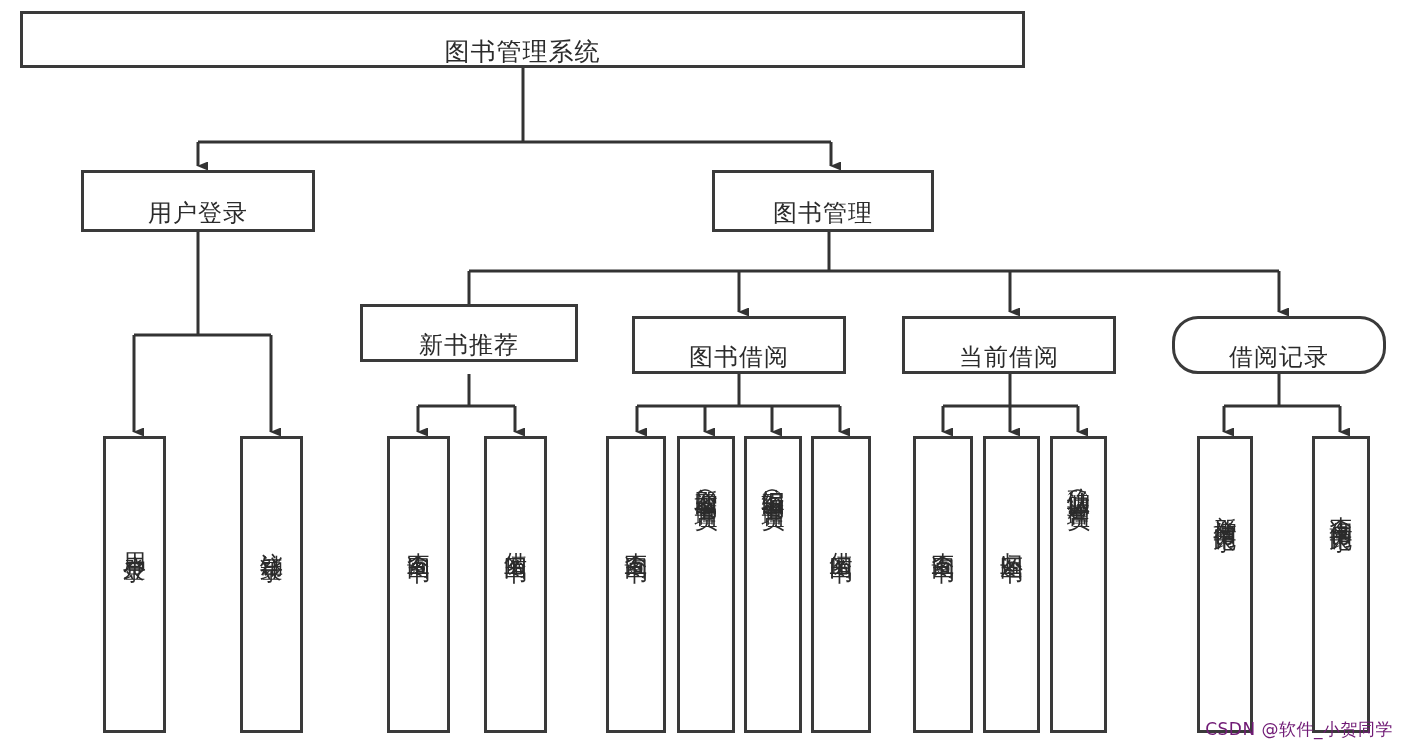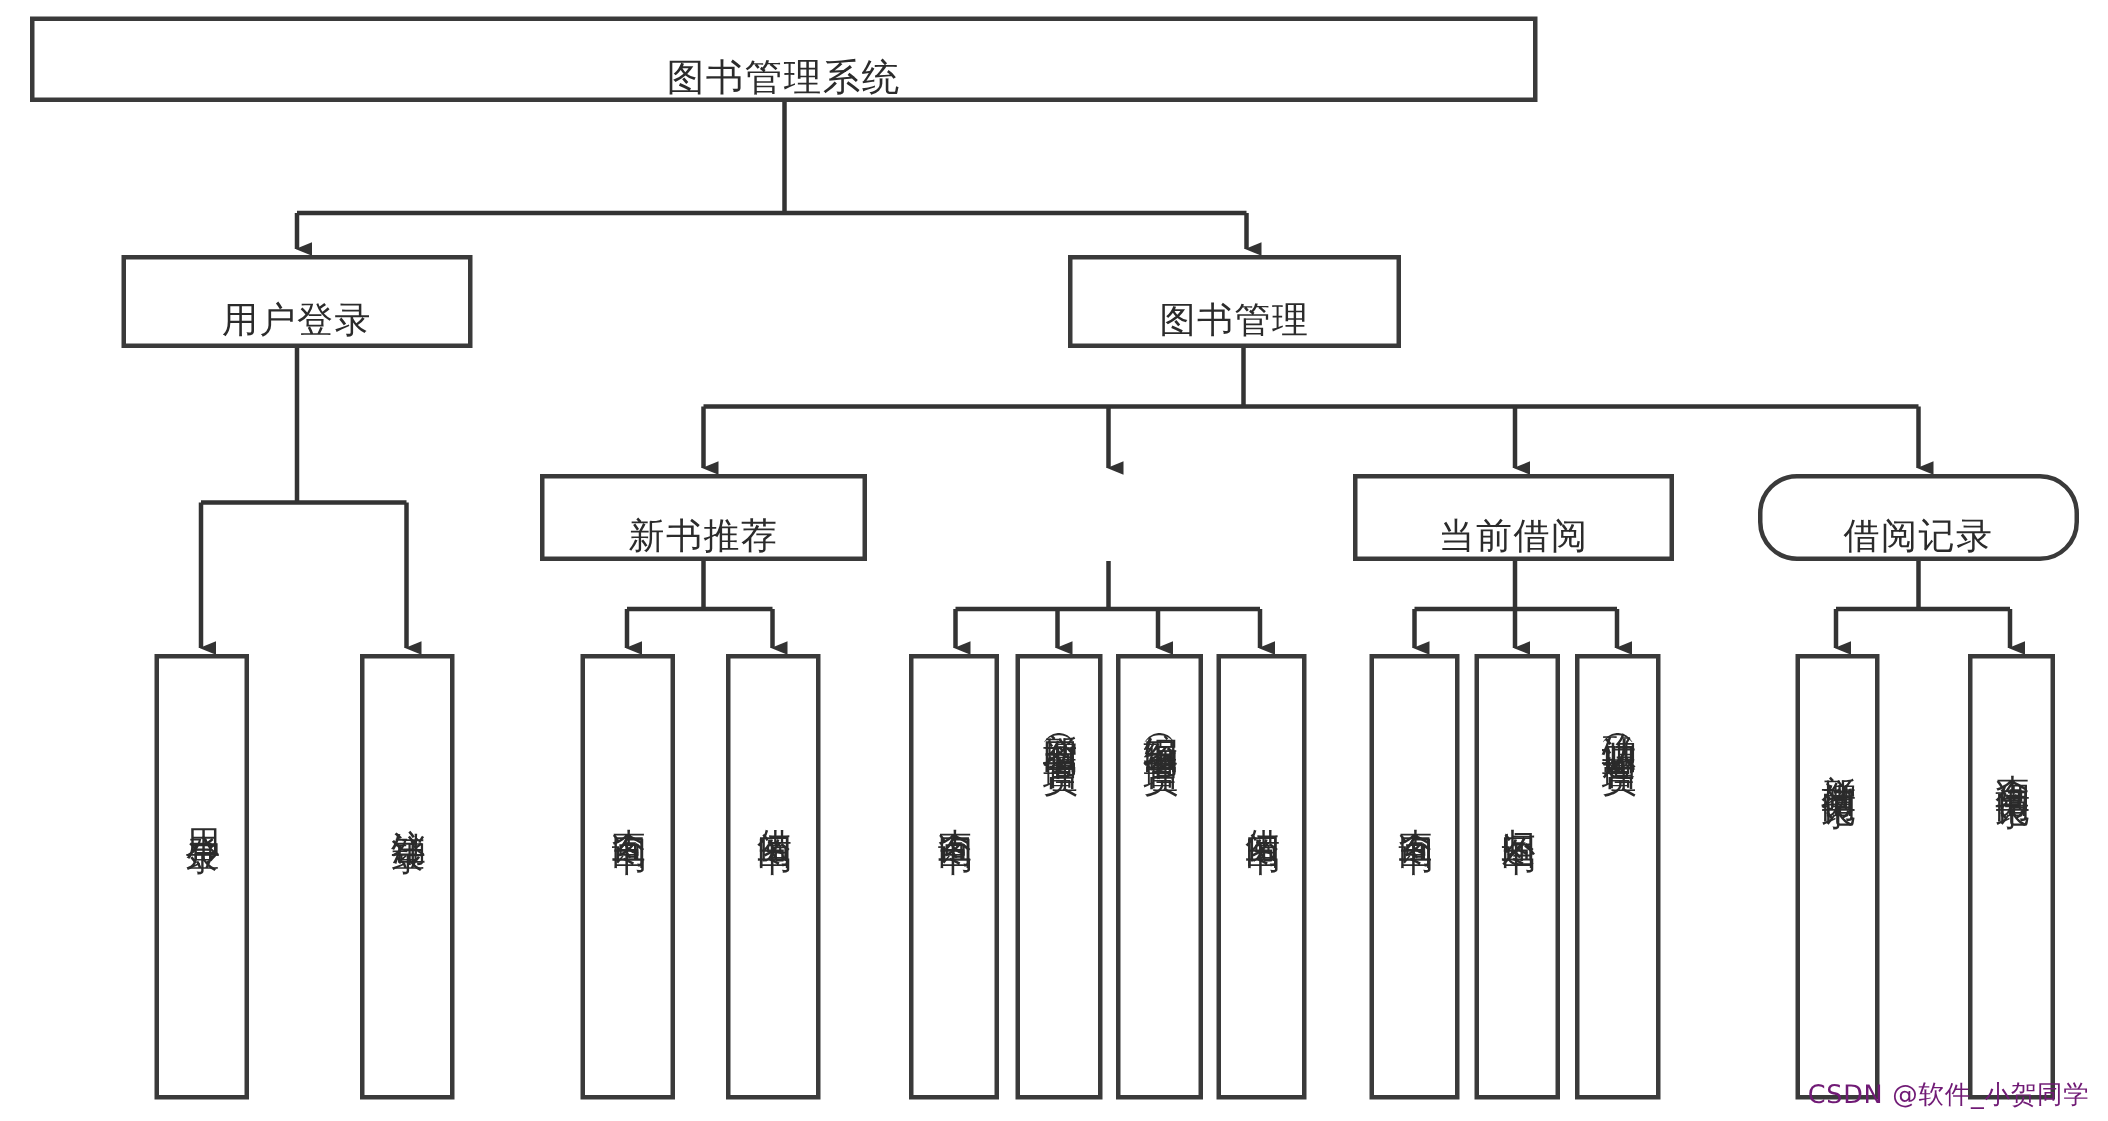--- a/index.html
+++ b/index.html
@@ -138,22 +138,25 @@
     <span class="label">图书管理系统</span>
   </div>
 
   <div class="node horiz" style="left:81px; top:170px; width:234px; height:62px;">
     <span class="label">用户登录</span>
   </div>
   <div class="node horiz" style="left:712px; top:170px; width:222px; height:62px;">
     <span class="label">图书管理</span>
   </div>
 
-  <div class="node horiz" style="left:360px; top:316px; width:218px; height:58px;">
+  <div class="node horiz" style="left:360px; top:304px; width:218px; height:58px;">
     <span class="label">新书推荐</span>
+  </div>
+  <div class="node horiz" style="left:632px; top:316px; width:214px; height:58px;">
+    <span class="label">图书借阅</span>
   </div>
   <div class="node horiz" style="left:902px; top:316px; width:214px; height:58px;">
     <span class="label">当前借阅</span>
   </div>
   <div class="node horiz" style="left:1172px; top:316px; width:214px; height:58px;border-radius:26px;">
     <span class="label">借阅记录</span>
   </div>
 
   <div class="node vert" style="left:103px; top:436px; width:63px; height:297px; padding-top:70px;">
     <span class="label">用户登录</span>

